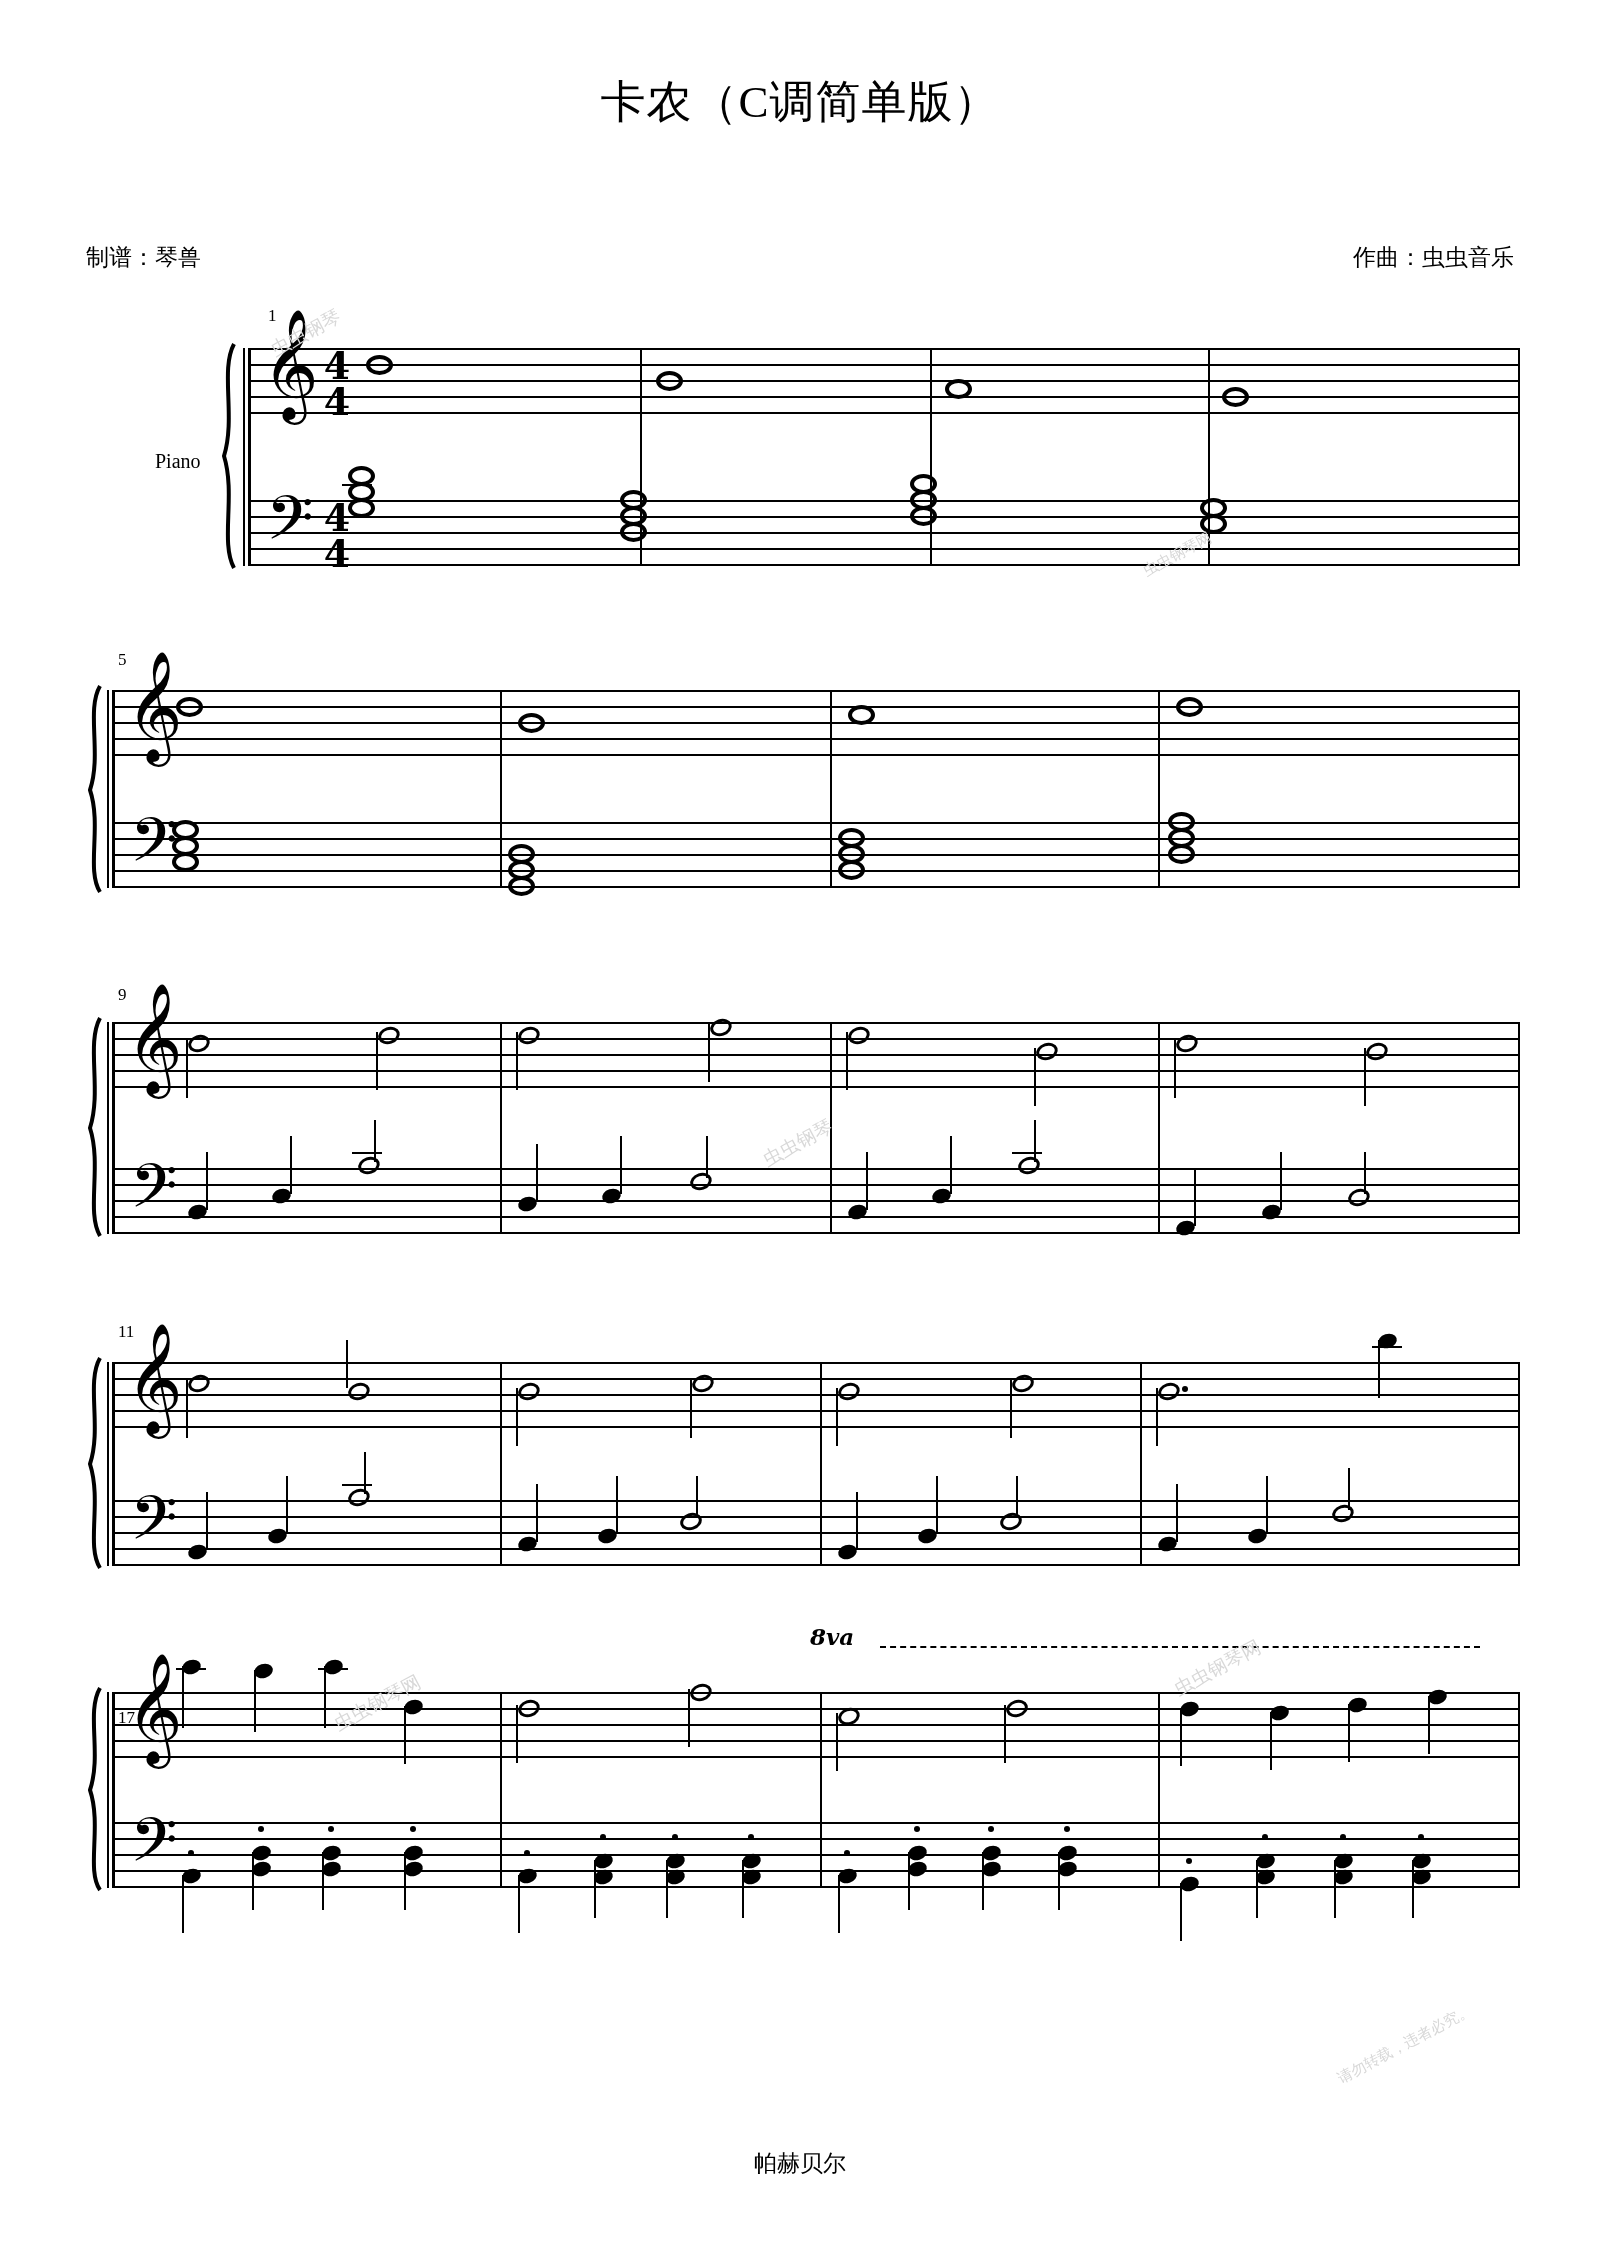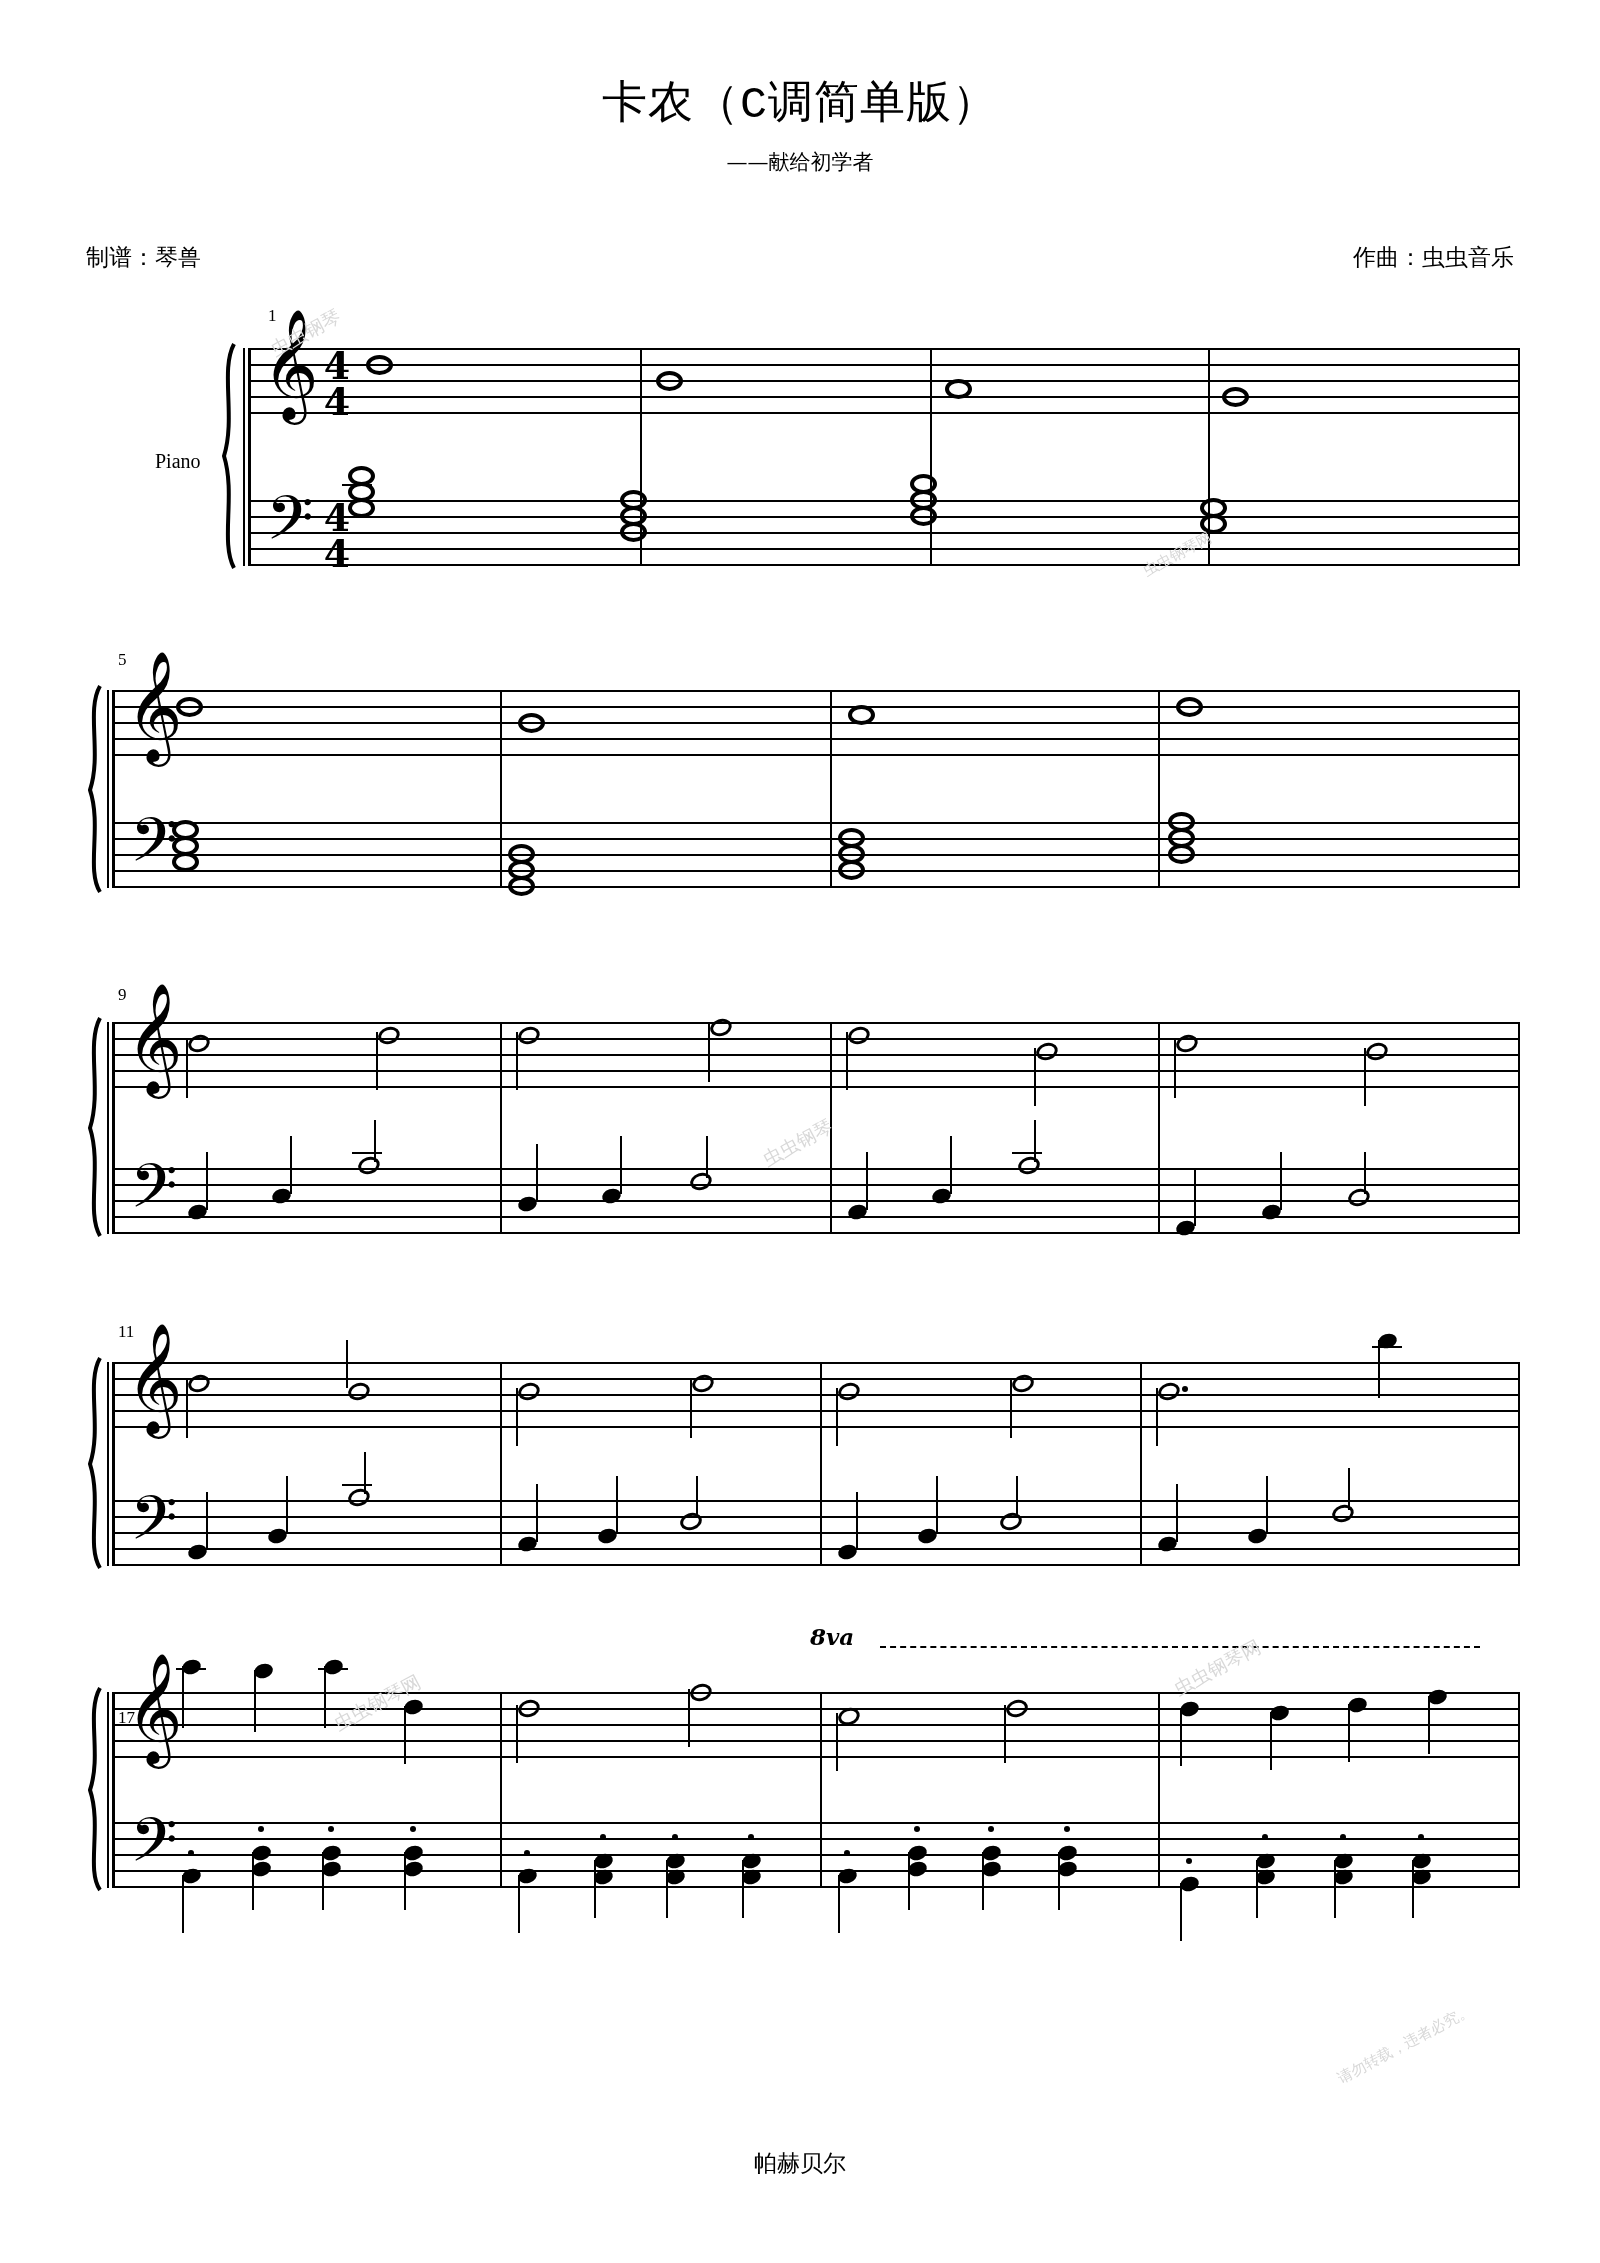--- a/index.html
+++ b/index.html
@@ -23,21 +23,21 @@
   }
   
   .title {
     position: absolute;
     top: 72px;
     left: 0;
     width: 1600px;
     text-align: center;
     font-size: 45px;
     letter-spacing: 1px;
-    font-family: Liberation Mono, monospace;
+    font-family: Liberation Serif, serif;
   }
   .subtitle {
     position: absolute;
     top: 148px;
     left: 0;
     width: 1600px;
     text-align: center;
     font-size: 21px;
     font-family: "DejaVu Serif", serif;
   }
@@ -175,21 +175,20 @@
     pointer-events: none;
   }
   .wm.small { font-size: 15px; }
 </style>
 </head>
 <body>
 
 <div class="sheet">
 
   <div class="title">卡农（C调简单版）</div>
-  <div class="subtitle">——献给初学者</div>
   <div class="credit-left">制谱：琴兽</div>
   <div class="credit-right">作曲：虫虫音乐</div>
   <div class="footer">帕赫贝尔</div>
 
   <div class="system" style="left:0; top:0; width:1600px; height:300px;">
     <div class="measure-num" style="left:268px; top:306px;">1</div>
     <div class="instrument-label" style="left:155px; top:450px;">Piano</div>
 
     <div class="staff-line" style="left:248px; top:348px; width:1272px;"></div>
     <div class="staff-line" style="left:248px; top:364px; width:1272px;"></div>

